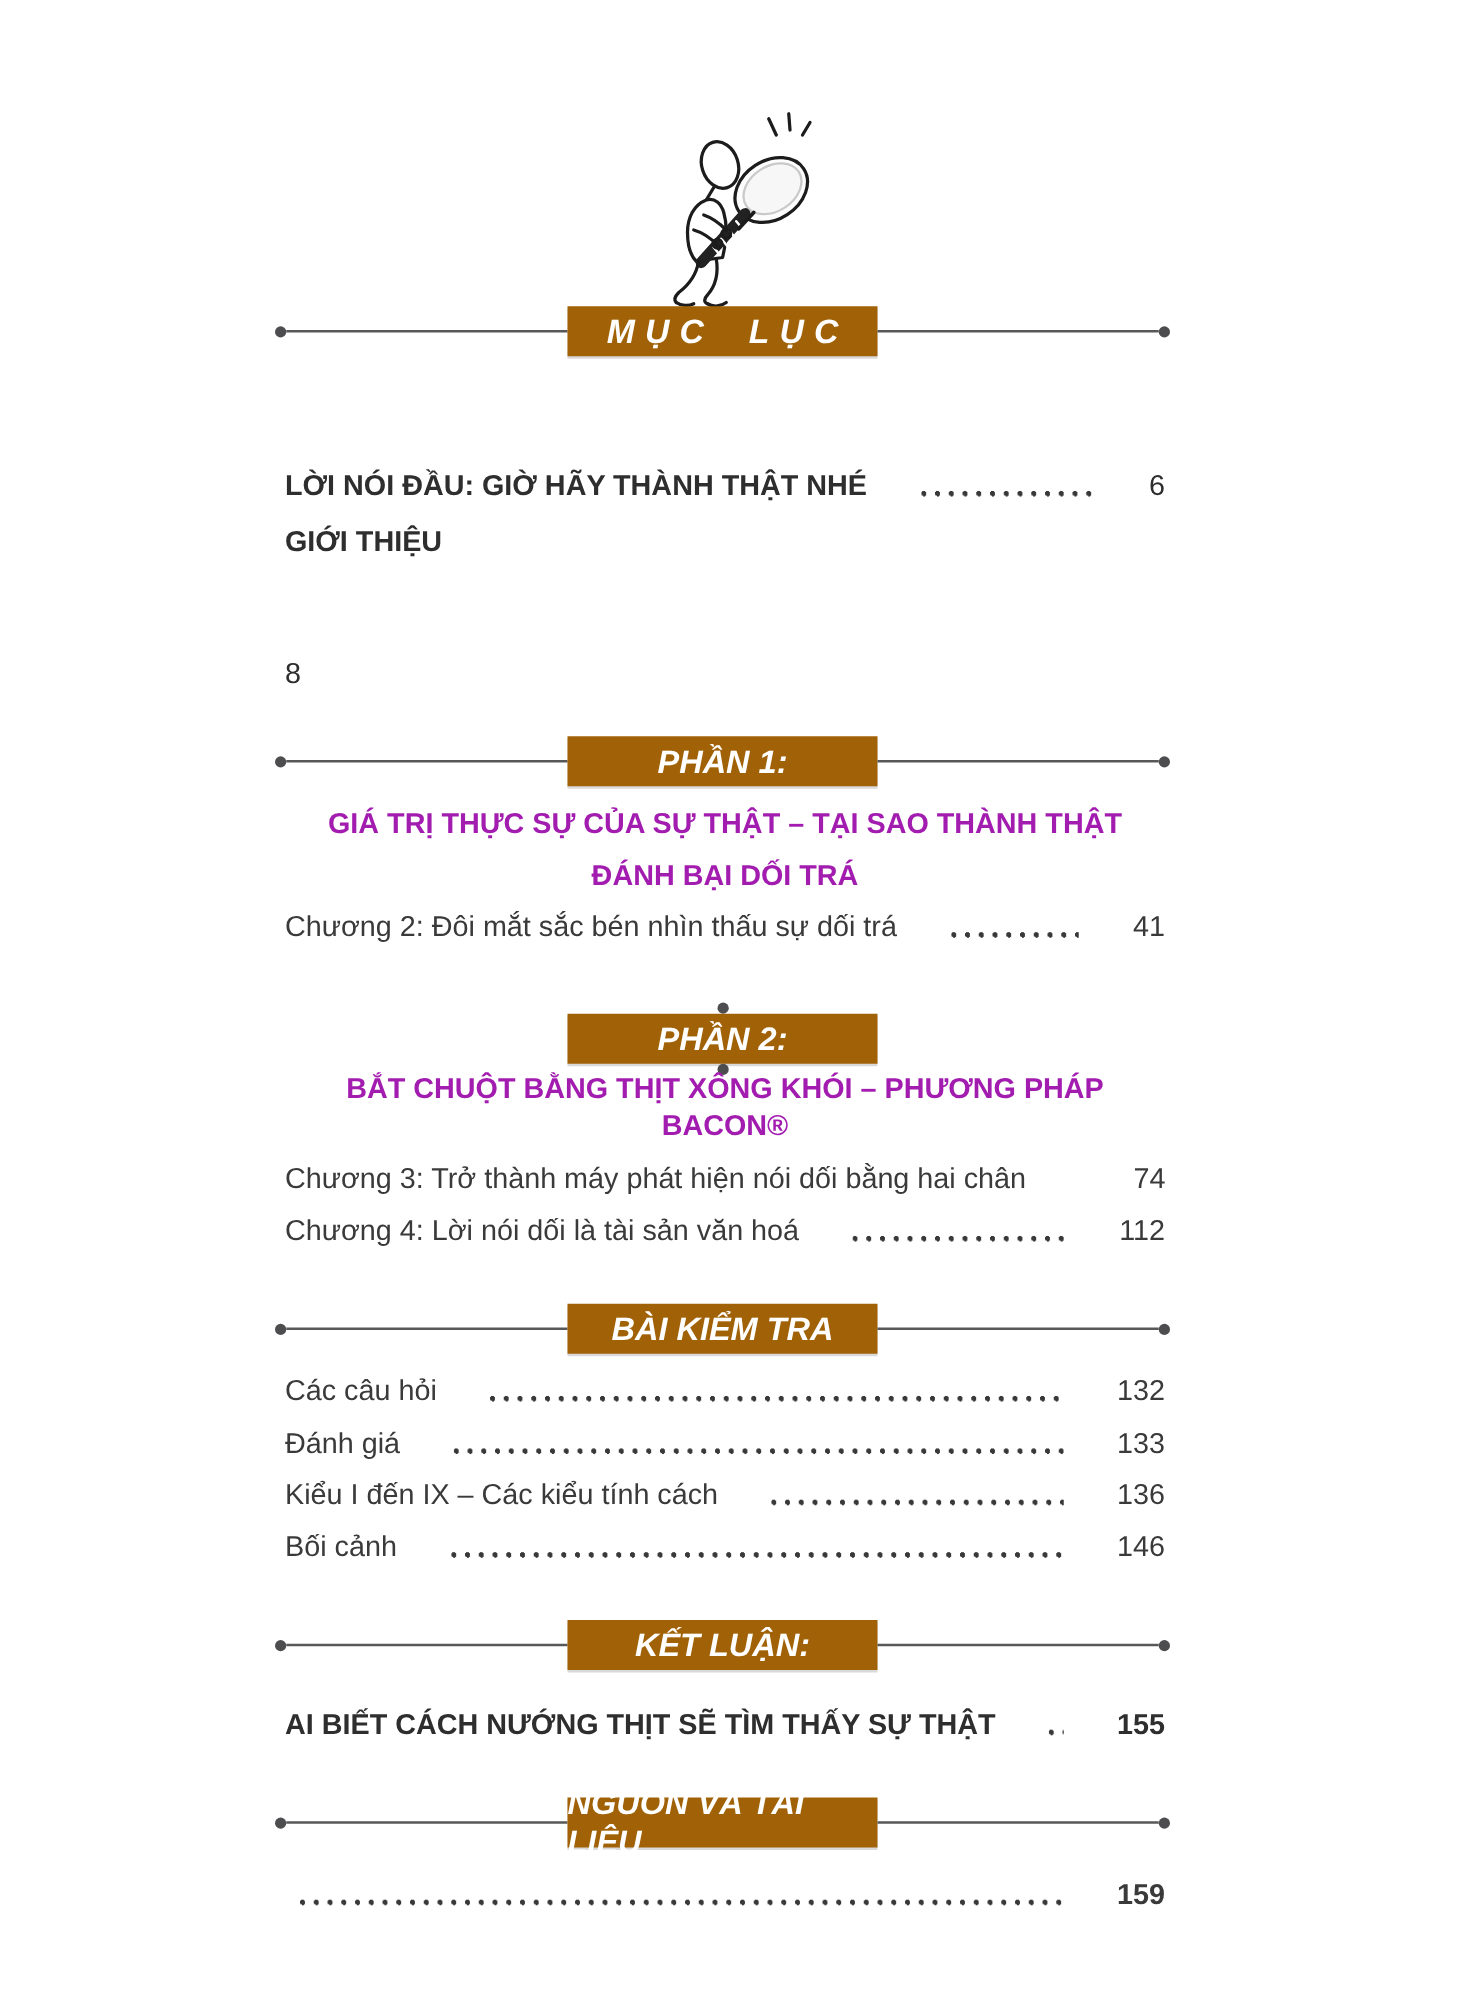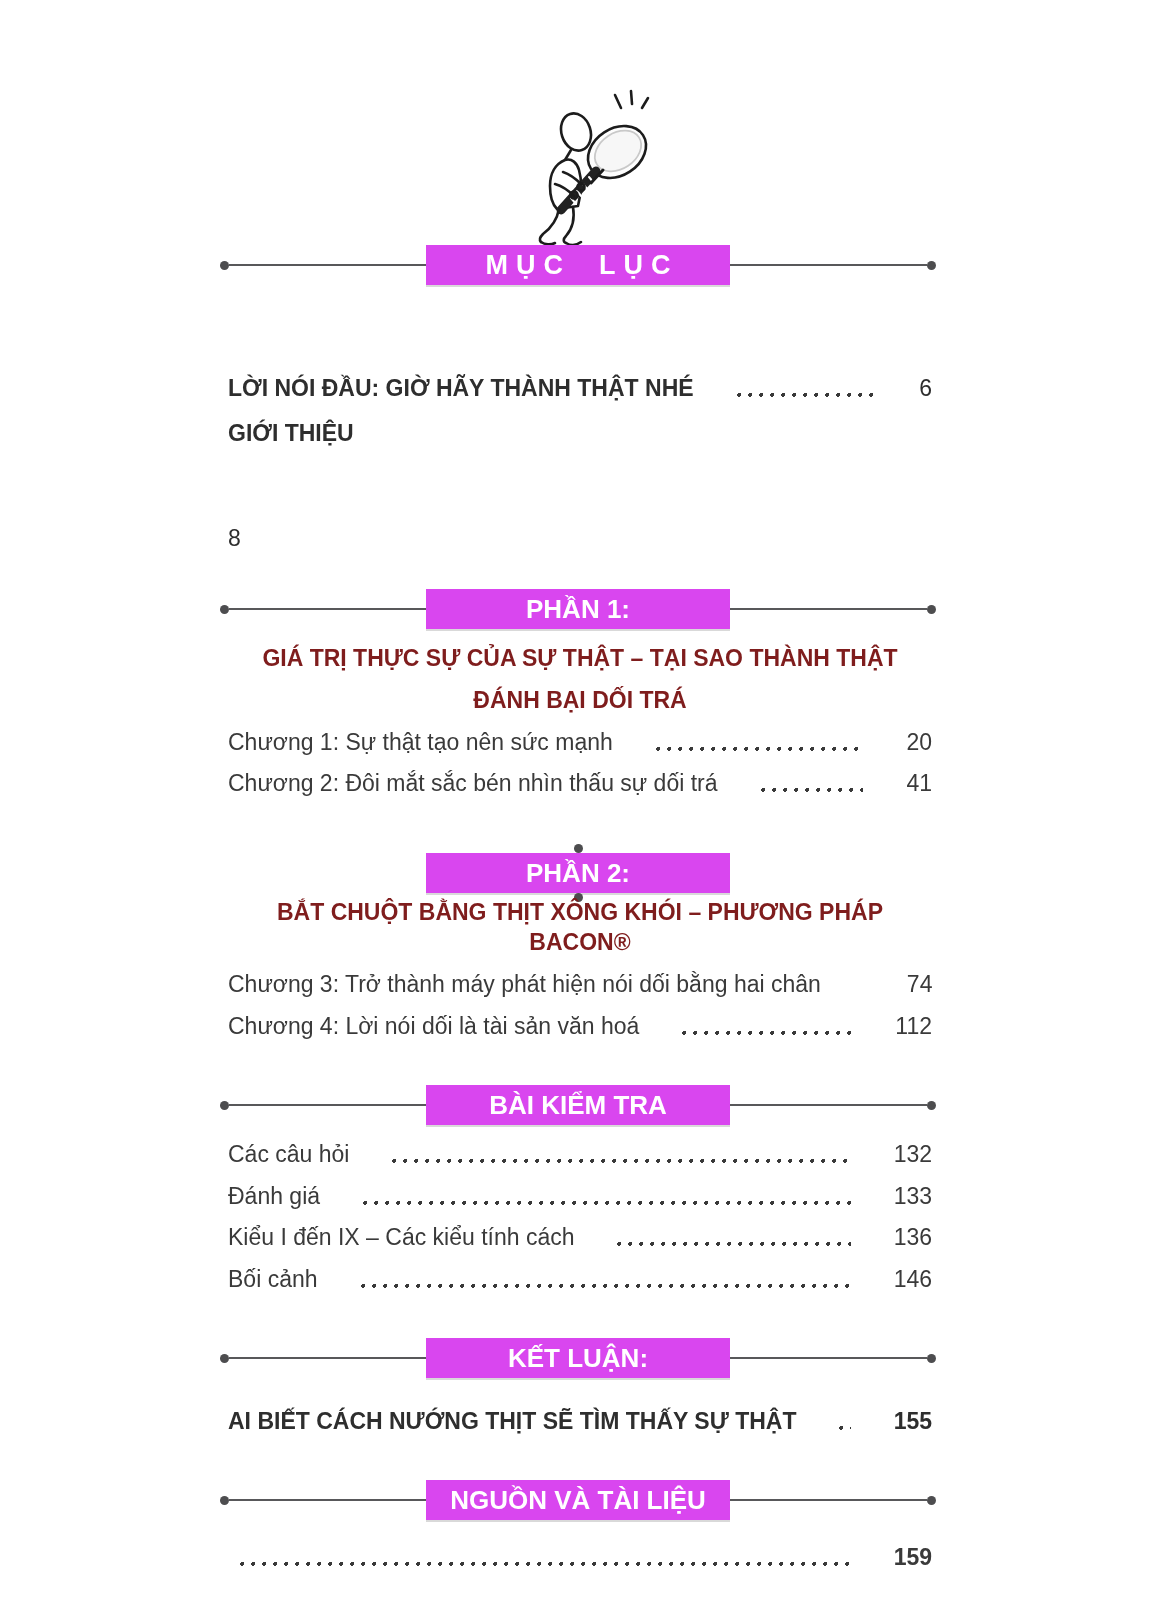--- a/index.html
+++ b/index.html
@@ -33,30 +33,31 @@
     background: #58585a;
   }
   .banner-row .end-dot {
     width: 9px; height: 9px;
     border-radius: 50%;
     background: #4d4d4f;
     flex: 0 0 auto;
   }
   .banner-box {
     flex: 0 0 auto;
-    width: 304px;
+    width: 248px;
     height: 40px;
-    background: #d946ef;
+    background: #a16207;
     color: #ffffff;
     display: flex;
     align-items: center;
     justify-content: center;
     font-size: 26px;
     font-weight: bold;
     box-shadow: 0 2px 0 rgba(0,0,0,0.15);
+    font-style: italic;
   }
   .banner-box.title {
     letter-spacing: 0.30em;
     word-spacing: 0.45em;
     font-size: 27px;
     text-indent: 0.30em; 
   }
 
   
   .toc-row {
@@ -80,21 +81,21 @@
   .toc-row .pagenum { flex: 0 0 auto; text-align: right; }
   .toc-row.bold-row { font-weight: bold; color: #2e2e2e; }
   .toc-row.bold-row .pagenum { font-weight: normal; color: #2e2e2e; }
   .toc-row.bold-num .pagenum { font-weight: bold; }
 
   .subtitle {
     text-align: center;
     font-size: 23px;
     line-height: 30px;
     font-weight: bold;
-    color: #7f1d1d;
+    color: #a21caf;
   }
 
   
   .mt-title   { margin-top: 245px; }
   .mt-88  { margin-top: 88px; }
   .mt-50  { margin-top: 36px; }
   .mt-46  { margin-top: 46px; flex-direction: column; }
   .mt-44  { margin-top: 44px; }
   .mt-28  { margin-top: 28px; }
   .mt-22  { margin-top: 22px; }
@@ -174,25 +175,20 @@
     <div class="banner-row mt-50">
       <span class="end-dot"></span>
       <span class="rule"></span>
       <div class="banner-box">PHẦN 1:</div>
       <span class="rule"></span>
       <span class="end-dot"></span>
     </div>
     <div class="subtitle mt-14">GIÁ TRỊ THỰC SỰ CỦA SỰ THẬT – TẠI SAO THÀNH THẬT</div>
     <div class="subtitle mt-12">ĐÁNH BẠI DỐI TRÁ</div>
 
-    <div class="toc-row mt-12">
-      <span class="label">Chương 1: Sự thật tạo nên sức mạnh</span>
-      <span class="leader"></span>
-      <span class="pagenum">20</span>
-    </div>
     <div class="toc-row mt-11">
       <span class="label">Chương 2: Đôi mắt sắc bén nhìn thấu sự dối trá</span>
       <span class="leader"></span>
       <span class="pagenum">41</span>
     </div>
 
     <div class="banner-row mt-46">
       <span class="end-dot"></span>
       <span class="rule"></span>
       <div class="banner-box">PHẦN 2:</div>

